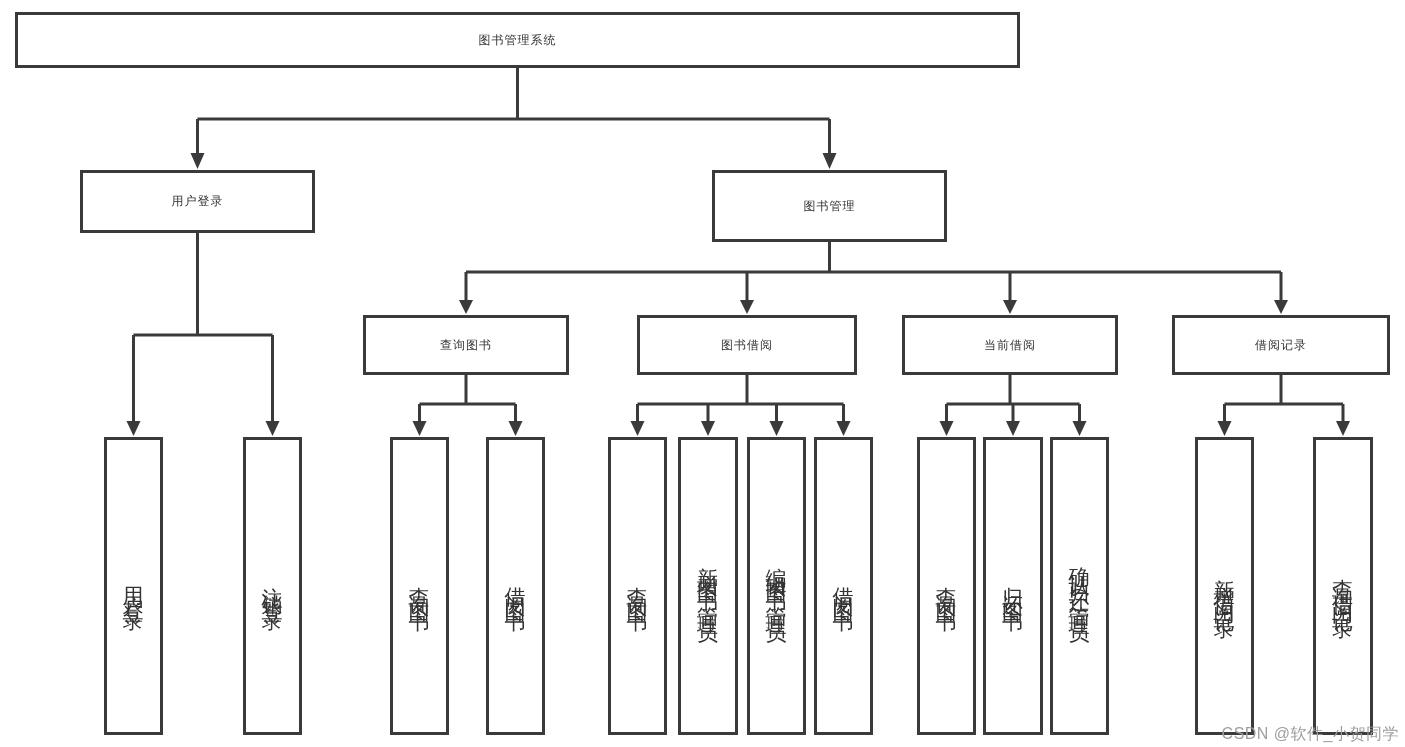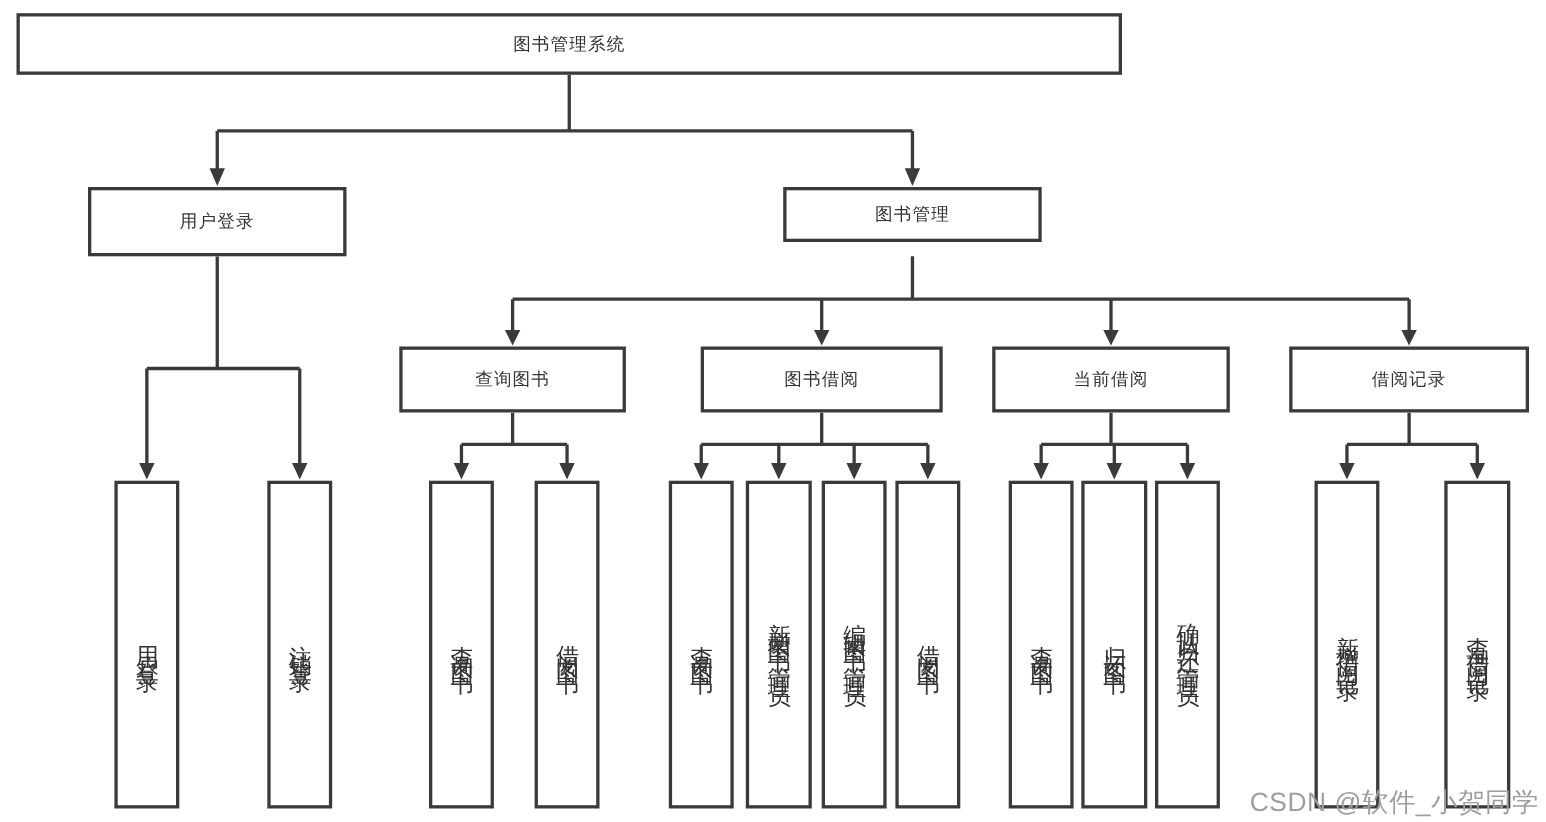--- a/index.html
+++ b/index.html
@@ -21,21 +21,21 @@
   .box {
     position: absolute;
     border: 3px solid var(--line);
     background: var(--background);
     display: flex;
     align-items: center;
     justify-content: center;
     color: var(--text);
   }
   .box .lbl {
-    font-size: 16px;
+    font-size: 12px;
     letter-spacing: 1px;
     color: var(--text);
     white-space: nowrap;
   }
   .box.v .lbl {
     writing-mode: vertical-rl;
     text-orientation: mixed;
     font-size: 21px;
     letter-spacing: 8px;
     line-height: 1;
@@ -46,21 +46,21 @@
     left: 0; top: 0;
     width: 1405px; height: 747px;
     pointer-events: none;
   }
   .conn { stroke: var(--line); stroke-width: 3; fill: none; }
   .arrowhead { fill: var(--line); stroke: none; }
   .watermark {
     position: absolute;
     right: 6px;
     bottom: 2px;
-    font-size: 24px;
+    font-size: 16px;
     color: var(--watermark);
     letter-spacing: 0.5px;
     white-space: nowrap;
   }
 </style>
 </head>
 <body>
 
 <div id="canvas">
 
@@ -100,21 +100,21 @@
     <polygon class="arrowhead" points="1336,421 1350,421 1343,436"></polygon>
   </svg>
 
   <div class="box" style="left:15px; top:12px; width:1005px; height:56px">
     <span class="lbl">图书管理系统</span>
   </div>
 
   <div class="box" style="left:80px; top:170px; width:235px; height:63px">
     <span class="lbl">用户登录</span>
   </div>
-  <div class="box" style="left:712px; top:170px; width:235px; height:50px">
+  <div class="box" style="left:712px; top:170px; width:235px; height:72px">
     <span class="lbl">图书管理</span>
   </div>
 
   <div class="box" style="left:363px; top:315px; width:206px; height:60px">
     <span class="lbl">查询图书</span>
   </div>
   <div class="box" style="left:902px; top:315px; width:216px; height:60px">
     <span class="lbl">当前借阅</span>
   </div>
   <div class="box" style="left:637px; top:315px; width:220px; height:60px">

